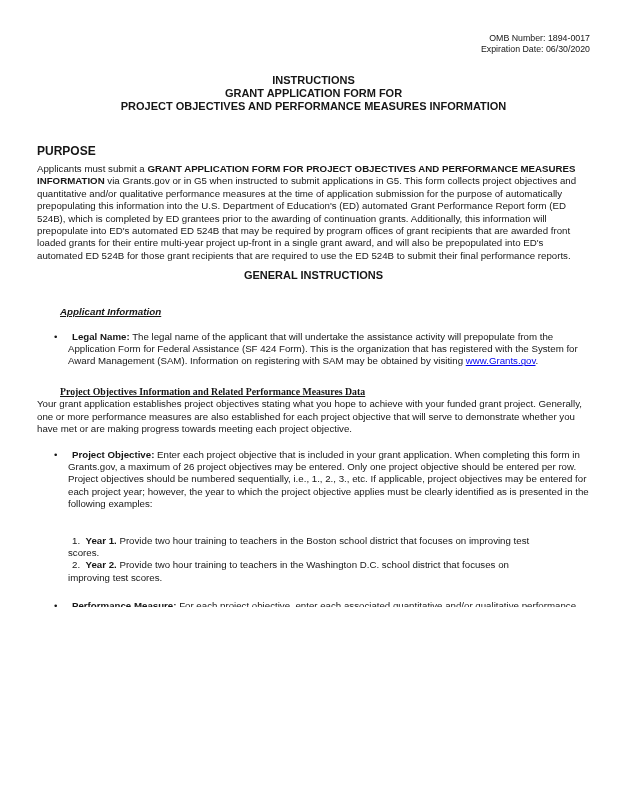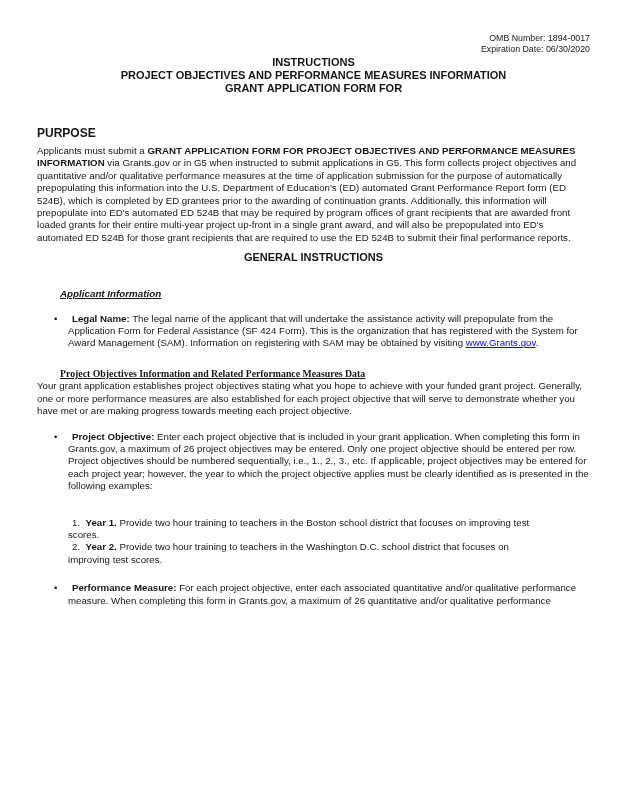--- a/index.html
+++ b/index.html
@@ -15,21 +15,21 @@
     padding:0 33px 0 37px;
     overflow:hidden;
   }
   .omb {
     margin-top:33px;
     text-align:right;
     font-size:8.8px;
     line-height:10.5px;
   }
   .title {
-    margin-top:2px;
+    margin-top:20px;
     text-align:center;
     font-weight:bold;
     font-size:11px;
     line-height:13px;
   }
   .h-purpose {
     margin:31px 0 0 0;
     font-weight:bold;
     font-size:12px;
     line-height:14px;
@@ -79,22 +79,22 @@
 
 <div class="page">
 
   <div class="omb">
     <div>OMB Number: 1894-0017</div>
     <div>Expiration Date: 06/30/2020</div>
   </div>
 
   <div class="title">
     <div>INSTRUCTIONS</div>
+    <div>GRANT APPLICATION FORM FOR</div>
     <div>PROJECT OBJECTIVES AND PERFORMANCE MEASURES INFORMATION</div>
-    <div>GRANT APPLICATION FORM FOR</div>
   </div>
 
   <div class="h-purpose">PURPOSE</div>
 
   <p class="para p-purpose"><span>Applicants must submit a </span><b>GRANT APPLICATION FORM FOR PROJECT OBJECTIVES AND PERFORMANCE MEASURES INFORMATION</b><span> via Grants.gov or in G5 when instructed to submit applications in G5. This form collects project objectives and quantitative and/or qualitative performance measures at the time of application submission for the purpose of automatically prepopulating this information into the U.S. Department of Education's (ED) automated Grant Performance Report form (ED 524B), which is completed by ED grantees prior to the awarding of continuation grants. Additionally, this information will prepopulate into ED's automated ED 524B that may be required by program offices of grant recipients that are awarded front loaded grants for their entire multi-year project up-front in a single grant award, and will also be prepopulated into ED's automated ED 524B for those grant recipients that are required to use the ED 524B to submit their final performance reports.</span></p>
 
   <div class="h-general">GENERAL INSTRUCTIONS</div>
 
   <div class="subhead h-applicant">Applicant Information</div>
 

